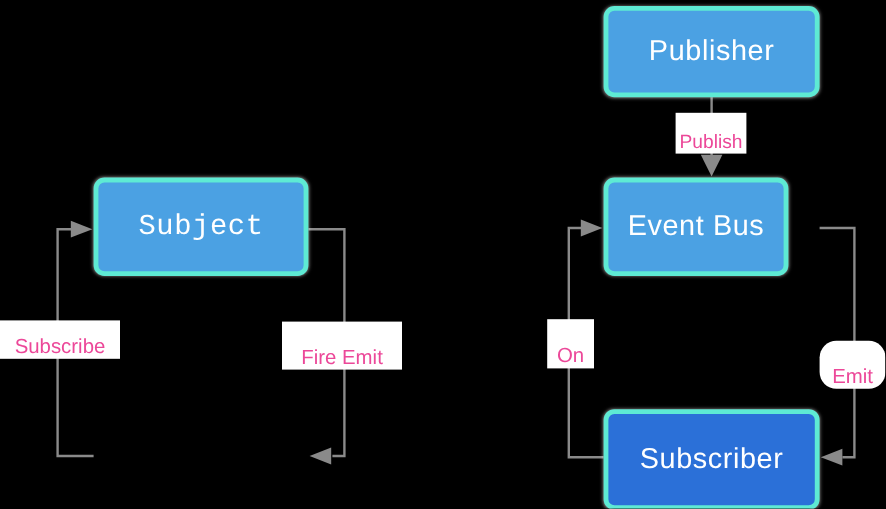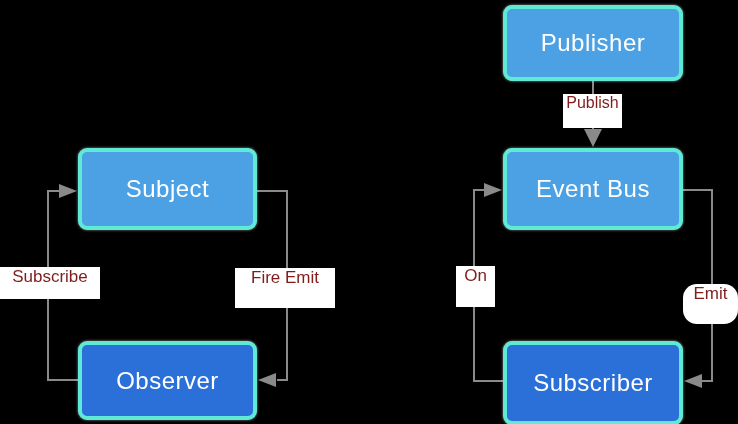--- a/index.html
+++ b/index.html
@@ -43,23 +43,23 @@
     box-shadow: 0 0 3px rgba(255,255,255,0.55);
     letter-spacing: 0.5px;
   }
   .node--light { background: #4ba1e3; }
   .node--dark  { background: #2b70d8; }
 
   .edge-label {
     position: absolute;
     box-sizing: border-box;
     background: #ffffff;
-    color: #7f1d1d;
+    color: #ec4899;
     display: flex;
-    align-items: flex-start;
+    align-items: flex-end;
     justify-content: center;
     font-size: 17px;
     white-space: nowrap;
   }
   .edge-label--small { font-size: 16px; }
 </style>
 </head>
 <body>
 
 <div class="canvas">
@@ -75,41 +75,38 @@
     <path d="M593,81 L593,130"></path>
     <polygon points="593,147 584,129 602,129"></polygon>
 
     <path d="M503,381 L474,381 L474,190 L485,190"></path>
     <polygon points="502,190 484,183 484,197"></polygon>
 
     <path d="M683,190 L712,190 L712,381 L702,381"></path>
     <polygon points="684,381 702,374 702,388"></polygon>
   </svg>
 
-  <div class="node node--light" style="left:78px; top:148px; width:179px; height:82px;">
+  <div class="node node--light" style="left:78px; top:148px; width:179px; height:82px;font-family:Liberation Mono, monospace;">
     <span>Subject</span>
   </div>
 
-  <div class="node node--dark" style="left:78px; top:341px; width:179px; height:79px;">
-    <span>Observer</span>
-  </div>
 
   <div class="edge-label" style="left:0px; top:267px; width:100px; height:32px;">
     <span>Subscribe</span>
   </div>
 
   <div class="edge-label" style="left:235px; top:268px; width:100px; height:40px;">
     <span>Fire Emit</span>
   </div>
 
   <div class="node node--light" style="left:503px; top:5px; width:180px; height:76px;">
     <span>Publisher</span>
   </div>
 
-  <div class="node node--light" style="left:503px; top:148px; width:180px; height:82px;">
+  <div class="node node--light" style="left:503px; top:148px; width:154px; height:82px;">
     <span>Event Bus</span>
   </div>
 
   <div class="node node--dark" style="left:503px; top:341px; width:180px; height:84px;">
     <span>Subscriber</span>
   </div>
 
   <div class="edge-label edge-label--small" style="left:563px; top:94px; width:59px; height:34px;">
     <span>Publish</span>
   </div>

